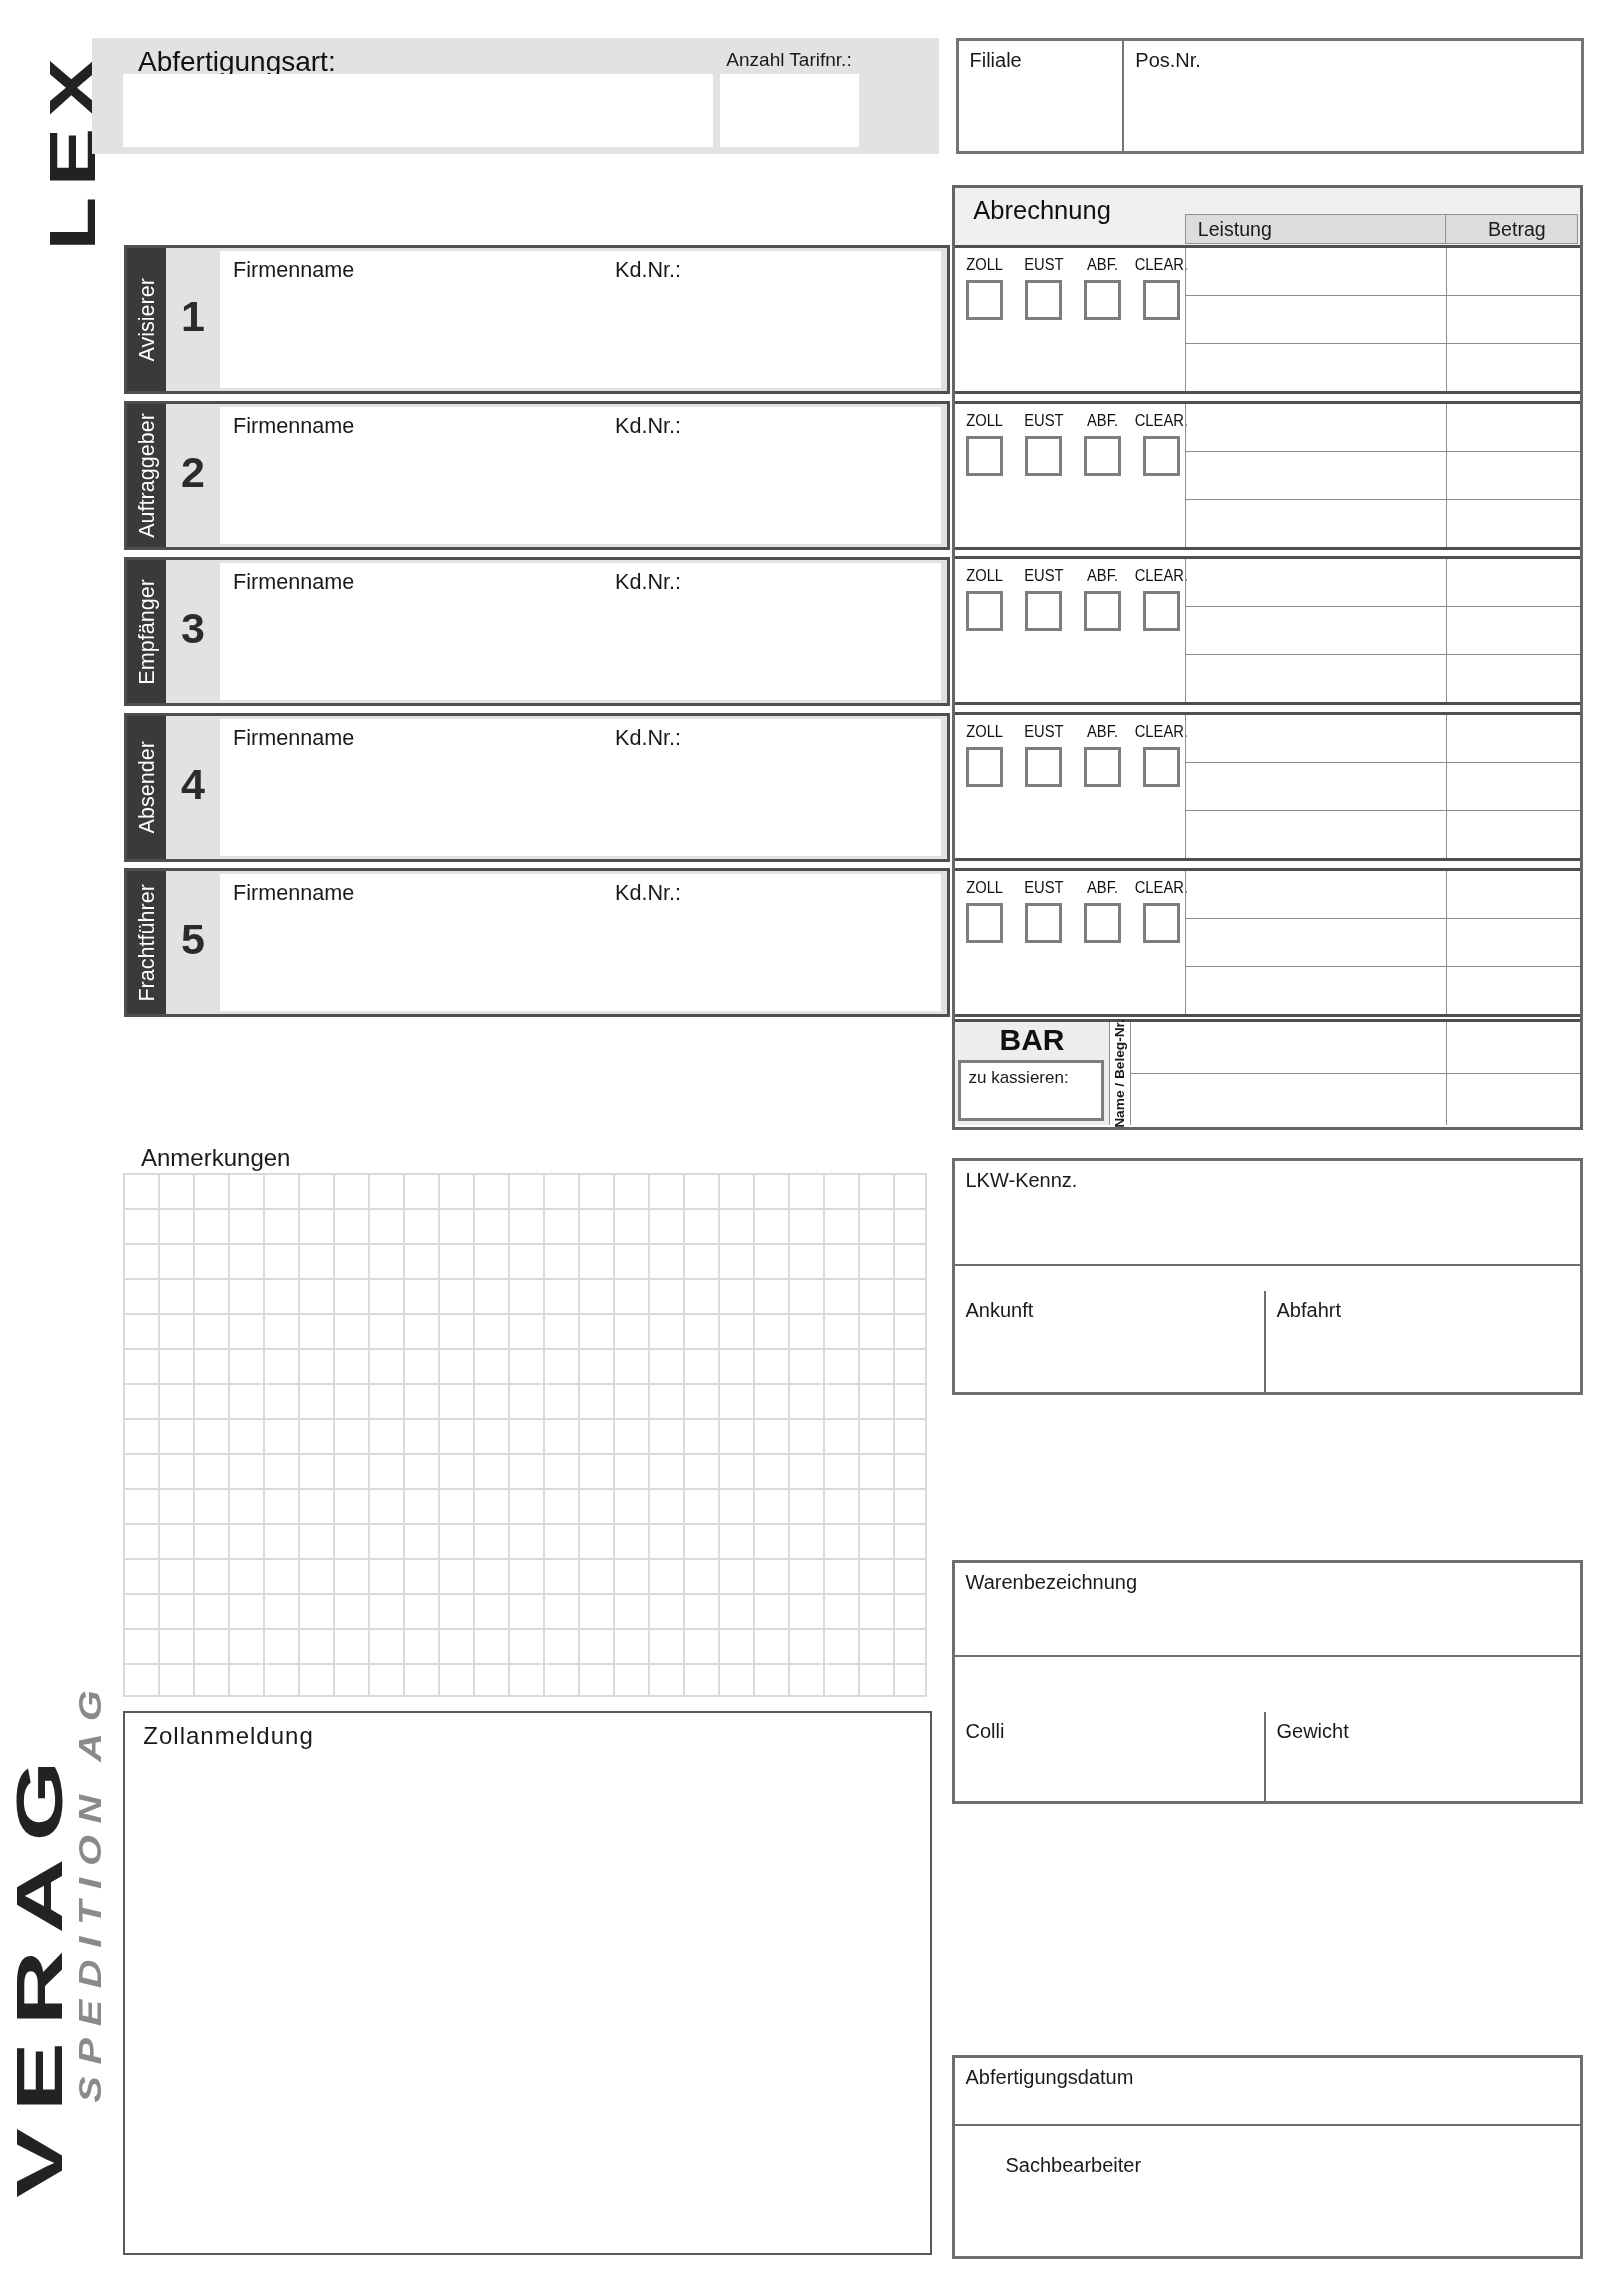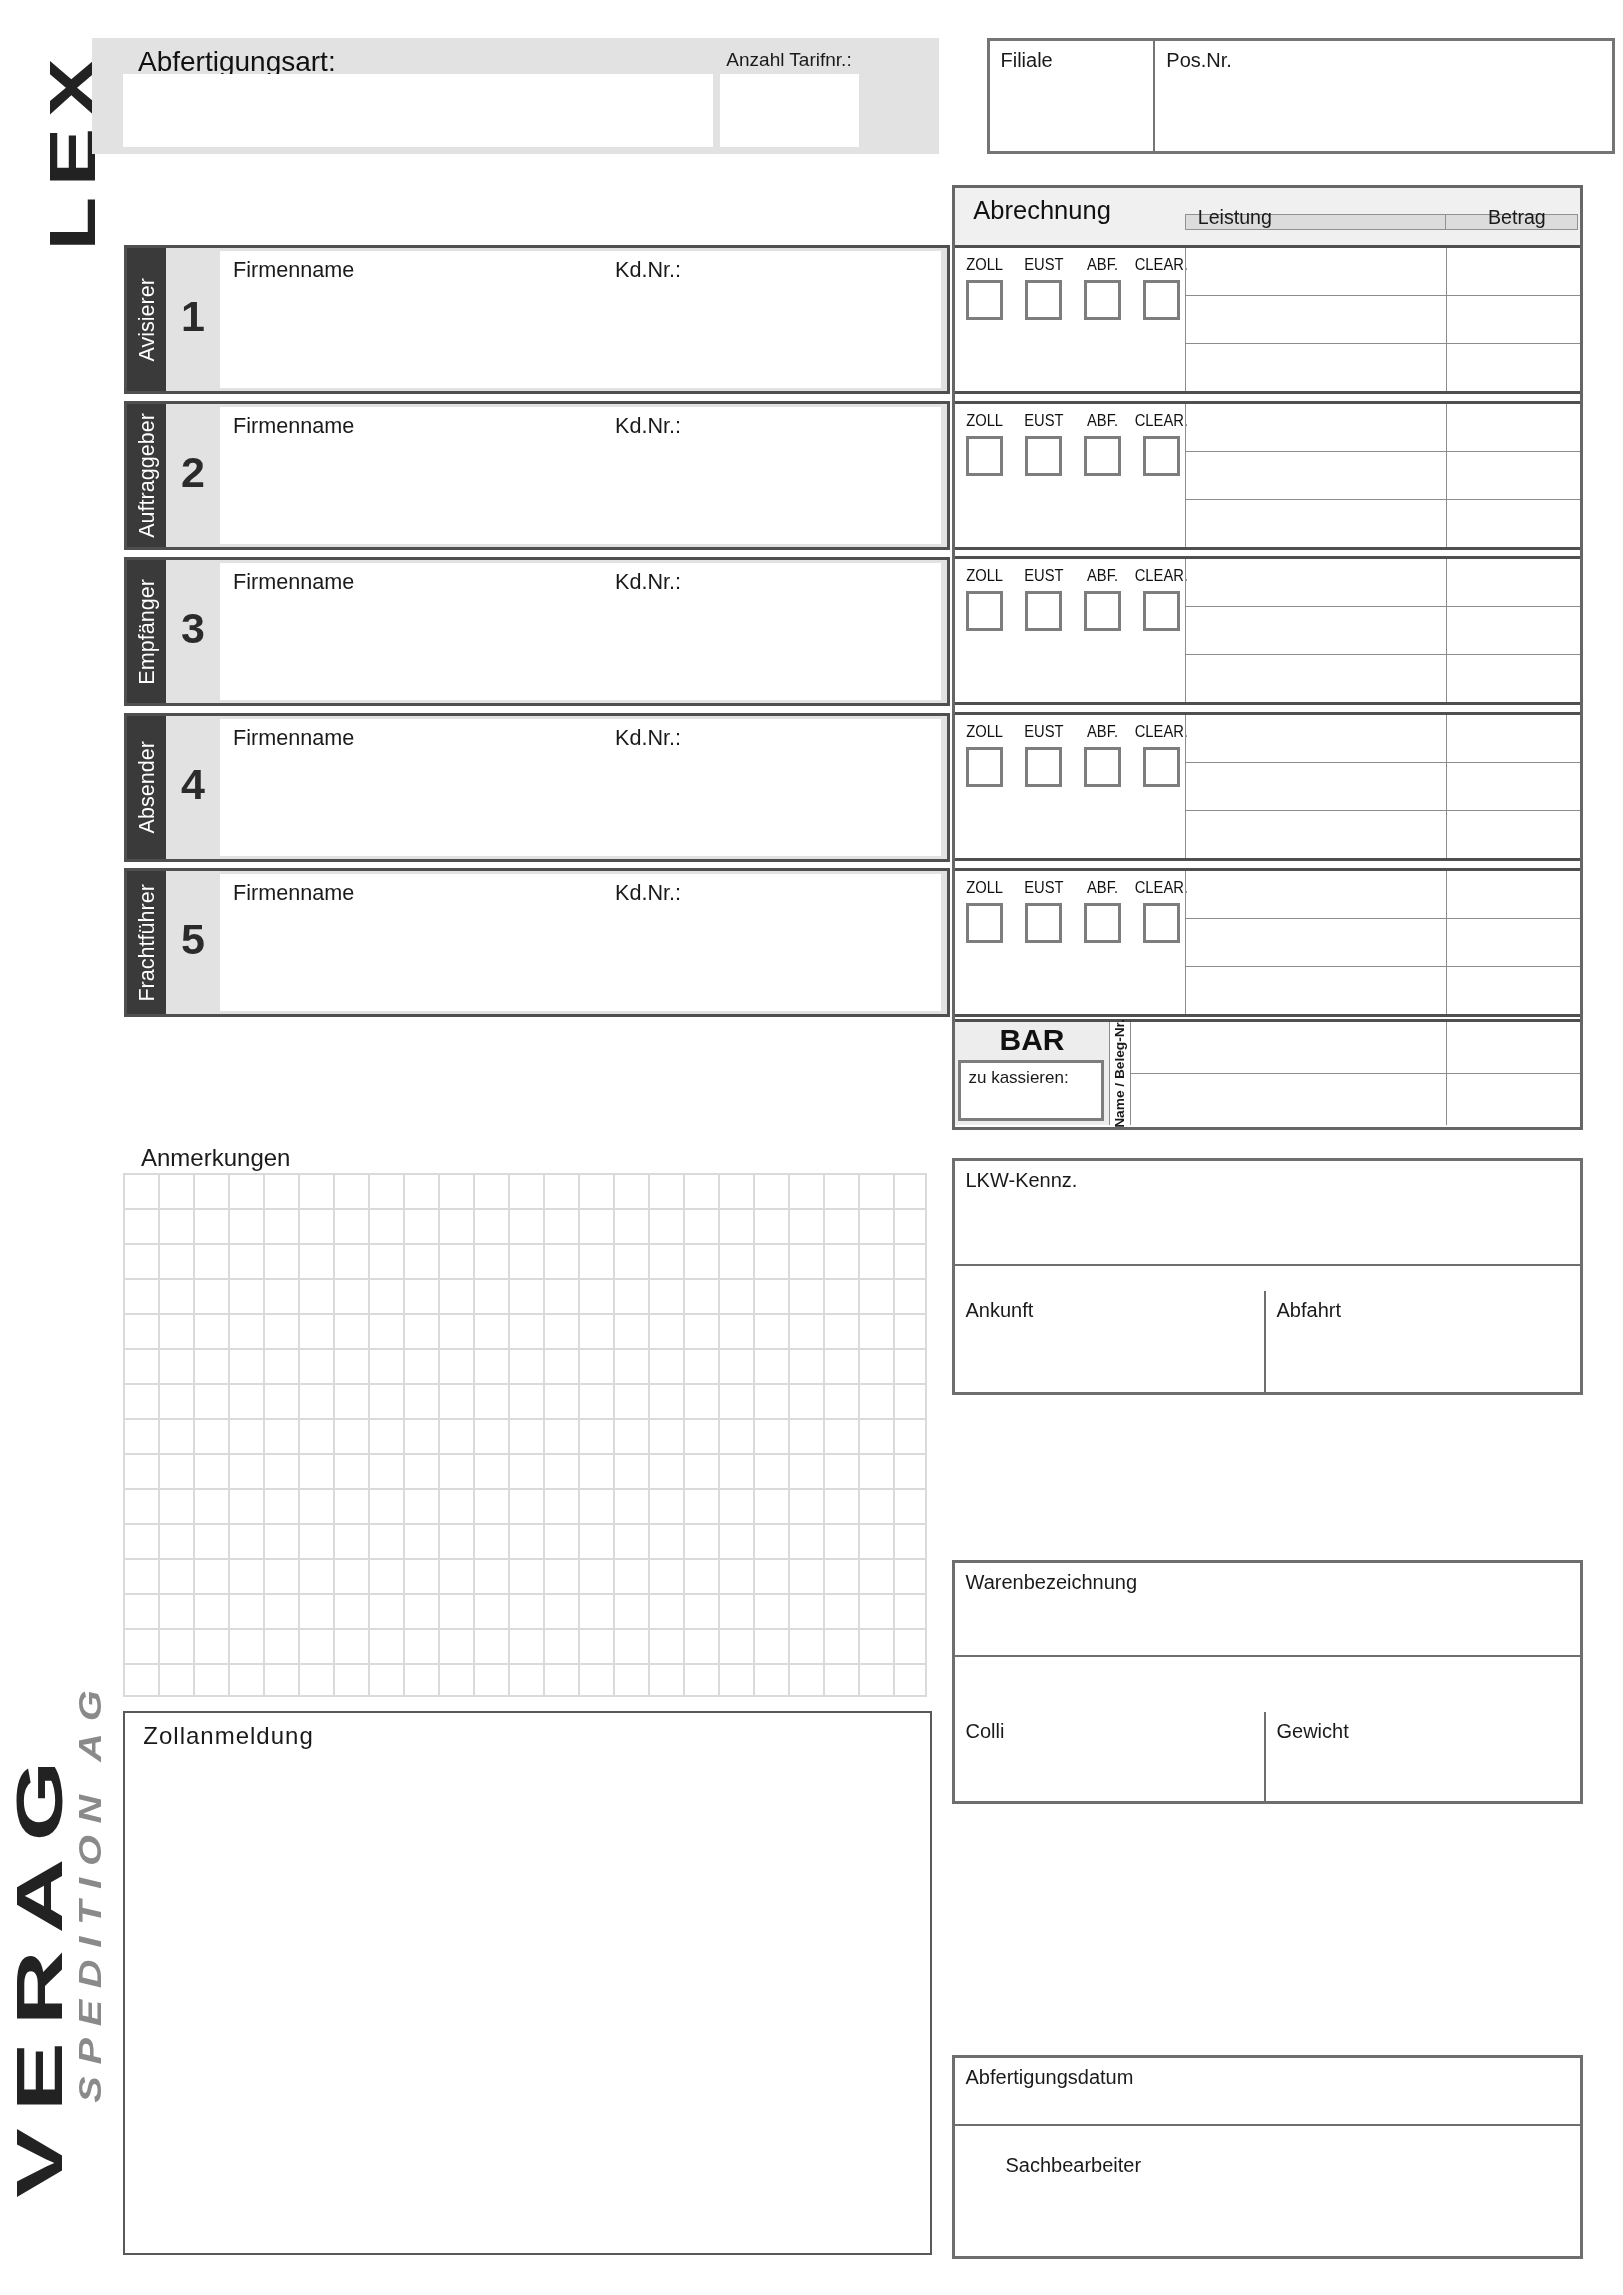--- a/index.html
+++ b/index.html
@@ -23,31 +23,31 @@
                     color:#8a8a8a;transform:rotate(180deg) scaleY(1.28);}
 
   
   .abf-band{left:92px;top:38px;width:847px;height:116px;background:#e2e2e2;}
   .abf-label{position:absolute;left:46px;top:7.9px;font-size:28px;color:#111;}
   .abf-input1{position:absolute;left:31px;top:36px;width:590px;height:73px;background:#fff;}
   .anzahl-label{position:absolute;left:602px;top:10.5px;width:190px;text-align:center;font-size:19px;}
   .abf-input2{position:absolute;left:628px;top:36px;width:139px;height:73px;background:#fff;}
 
   .filiale-box{left:956px;top:38px;width:628px;height:116px;border:3.9px solid #757575;
-               display:flex;background:#fff;box-sizing:border-box;margin-left:31px;}
+               display:flex;background:#fff;box-sizing:border-box;}
   .filiale-cell{width:152px;border-right:2px solid #757575;padding:7.9px 0 0 10.5px;font-size:20px;}
   .posnr-cell{flex:1;padding:7.9px 0 0 11.8px;font-size:20px;}
 
   
   .abrechnung-box{left:952px;top:185px;width:631px;height:945px;border:3.9px solid #666;
                   background:#fff;box-sizing:border-box;}
   .abr-strip{position:absolute;left:0;right:0;top:0;height:57px;background:#f0f0f0;}
   .abr-title{position:absolute;left:18.3px;top:7.9px;font-size:25.5px;color:#111;}
-  .abr-head{position:absolute;top:26px;height:16px;background:#dcdcdc;border:1.3px solid #919191;
-            box-sizing:border-box;font-size:19.6px;display:flex;align-items:flex-end;}
+  .abr-head{position:absolute;top:26px;height:30px;background:#dcdcdc;border:1.3px solid #919191;
+            box-sizing:border-box;font-size:19.6px;display:flex;align-items:center;}
   .abr-head.leistung{left:230px;width:261px;padding-left:11.8px;}
   .abr-head.betrag{left:490px;width:133px;padding-left:42px;}
 
   .abr-sec{position:absolute;left:0;right:0;height:149px;border-top:3.9px solid #4f4f4f;
            border-bottom:3.9px solid #4f4f4f;box-sizing:border-box;background:#fff;}
   .abr-checks{position:absolute;left:10.5px;top:7.9px;display:flex;gap:21px;}
   .chk-col{display:flex;flex-direction:column;align-items:center;width:38px;}
   .chk-lbl{font-size:15.7px;color:#111;transform:scaleX(.94);white-space:nowrap;}
   .chk-box{width:31px;height:34px;border:3.3px solid #7d7d7d;background:#fff;margin-top:6.5px;}
   .abr-rows{position:absolute;left:230px;top:0;bottom:0;right:0;border-left:1.3px solid #8c8c8c;

